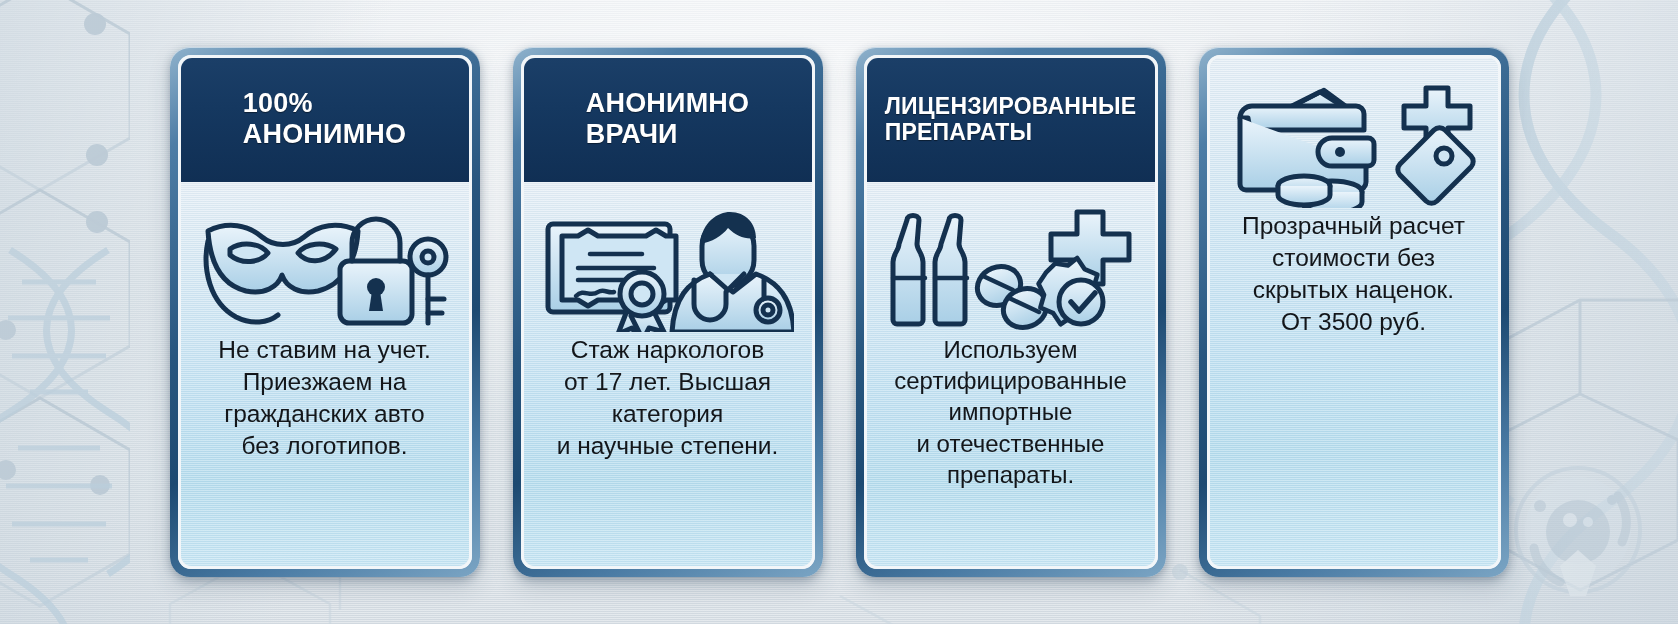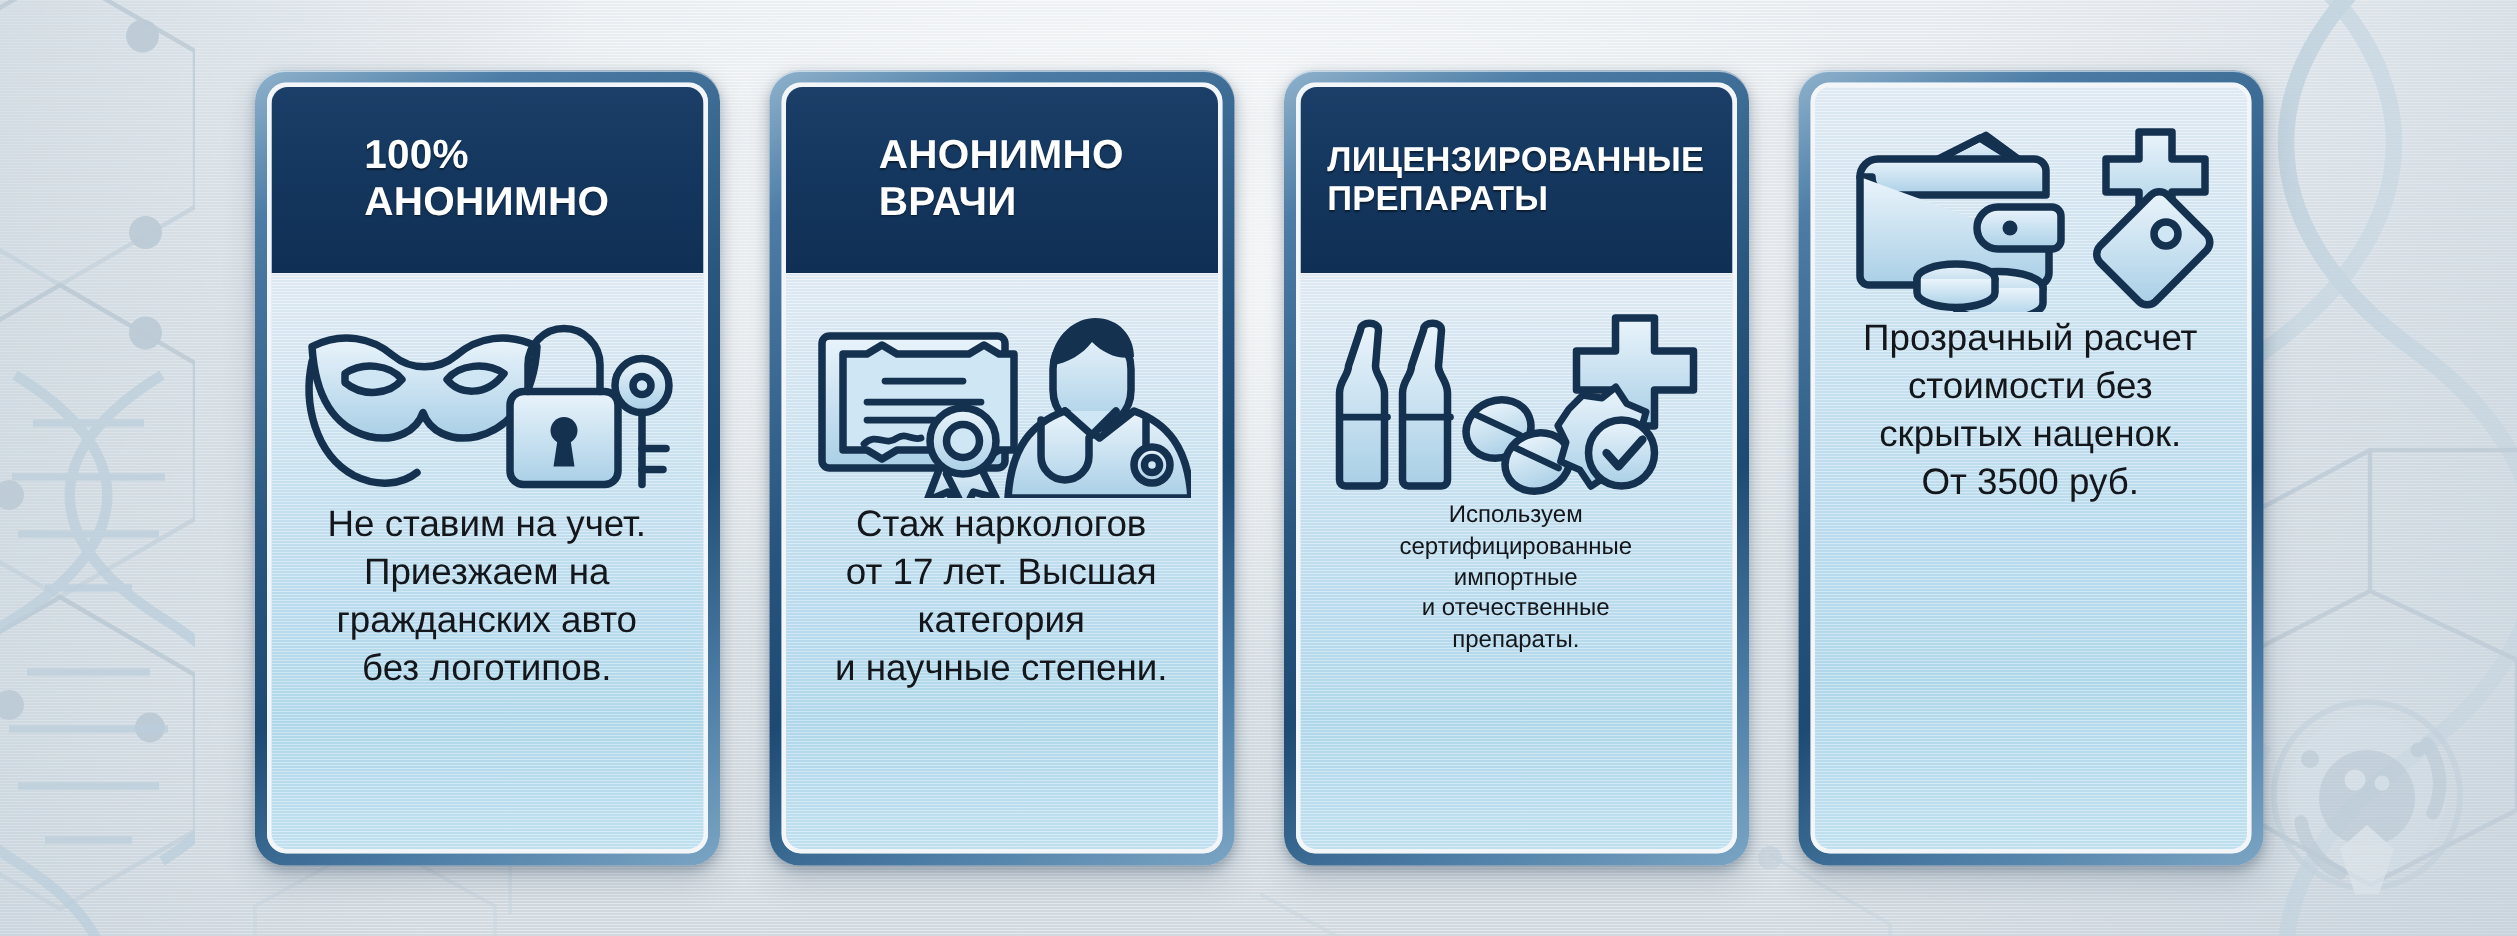--- a/index.html
+++ b/index.html
@@ -130,21 +130,21 @@
   .card-text {
     position: relative; z-index: 1;
     padding: 0 10px;
     color: #13161a;
     font-size: 24.5px;
     line-height: 1.30;
     text-align: center;
     white-space: pre-line;
     font-weight: 400;
   }
-  .card--wide .card-text { font-size: 16px; }
+  .card--wide .card-text { font-size: 24px; }
 </style>
 </head>
 <body>
 
 <div id="bg-layer">
   <div id="bg-brushed"></div>
 
   <svg id="bg-svg" viewBox="0 0 1678 624">
     <defs>
       <linearGradient id="dnaGrad" x1="0" y1="0" x2="1" y2="1">

